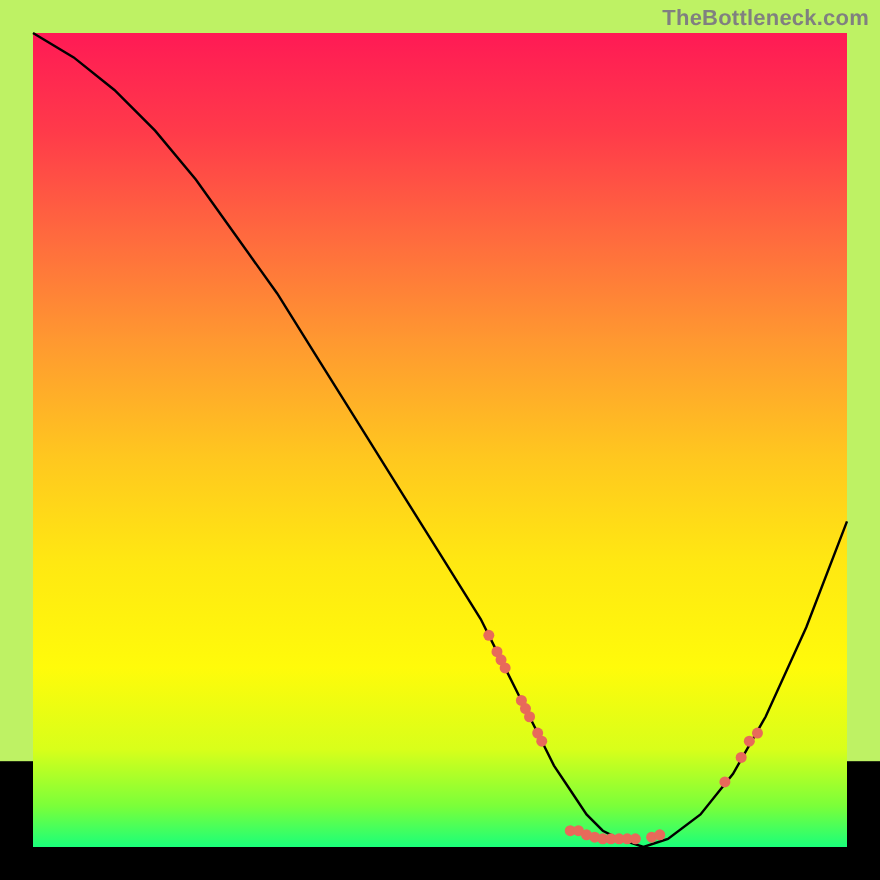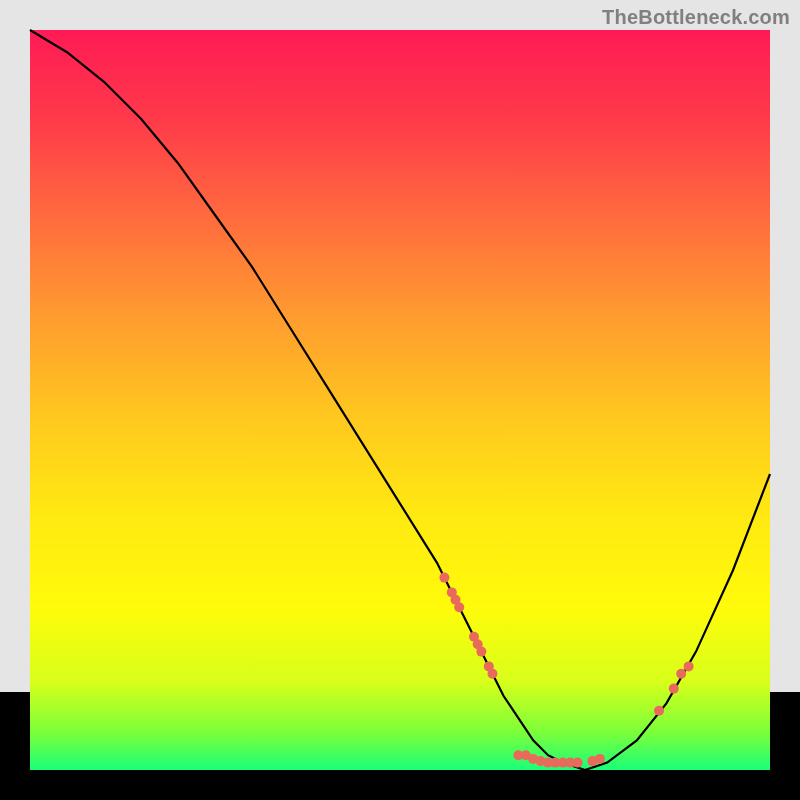--- a/index.html
+++ b/index.html
@@ -8,21 +8,21 @@
     width: 800px;
     height: 800px;
     background: #000;
     font-family: Arial, Helvetica, sans-serif;
     overflow: hidden;
   }
   .chart-container {
     position: relative;
     width: 800px;
     height: 692px;
-    background: #e5e5e5;
+    background: #bef264;
   }
   .plot-area {
     position: absolute;
     left: 30px;
     top: 30px;
     width: 740px;
     height: 740px;
     background: linear-gradient(to bottom,
       #ff1a55 0%,
       #ff3a4a 12%,

